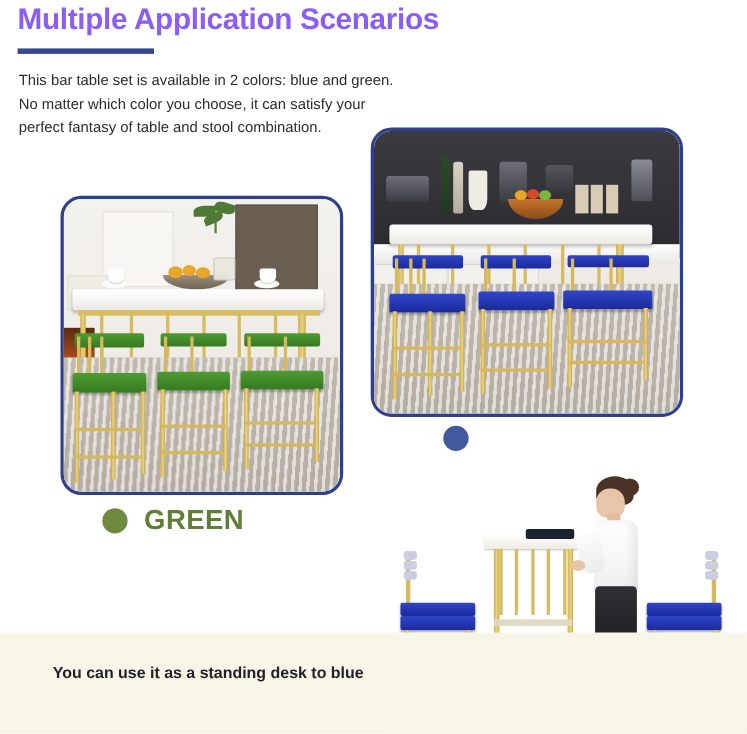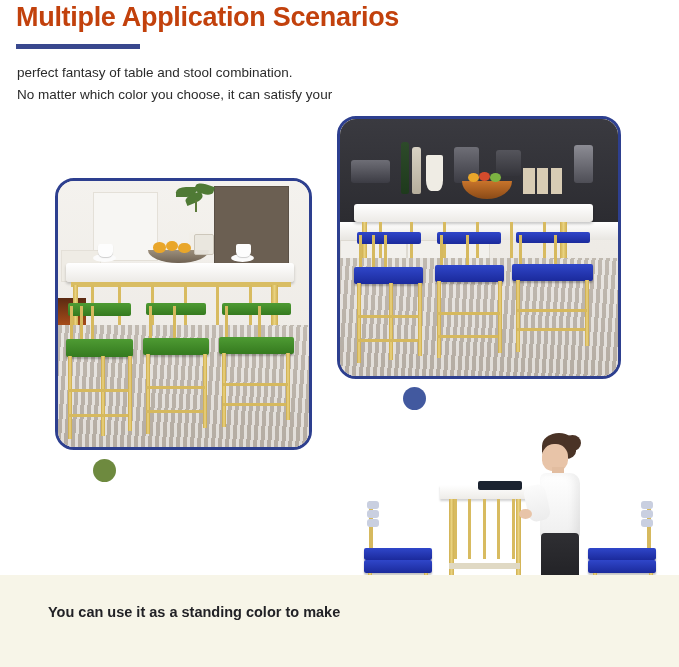--- a/index.html
+++ b/index.html
@@ -8,21 +8,21 @@
     background:#ffffff;
     font-family:"Liberation Sans", sans-serif;
     position:relative;
     overflow:hidden;
   }
 
   
   .headline {
     position:absolute; left:16px; top:2px;
     font-size:27px; font-weight:bold;
-    color:#c2410c; letter-spacing:-0.3px;
+    color:#8b5cf6; letter-spacing:-0.3px;
     white-space:nowrap;
   }
   .accent-bar {
     position:absolute; left:16px; top:44px;
     width:124px; height:5px; background:#39488e;
   }
   .intro {
     position:absolute; left:17px; top:62px;
     width:420px;
     font-size:13.5px; color:#2b2b2b; line-height:21.5px;
@@ -212,22 +212,23 @@
   }
   #caption-text div { white-space:nowrap; }
 </style>
 </head>
 <body>
 
 <div class="headline">Multiple Application Scenarios</div>
 <div class="accent-bar"></div>
 
 <div class="intro">
+  <div>This bar table set is available in 2 colors: blue and green.</div>
+  <div>No matter which color you choose, it can satisfy your</div>
   <div>perfect fantasy of table and stool combination.</div>
-  <div>No matter which color you choose, it can satisfy your</div>
 </div>
 
 <div class="photo" id="panel-green">
   <div class="scene">
     <div class="bg"></div>
 
     <div class="wallpanel" style="left:14%;top:4%;width:26%;height:26%;"></div>
     <div class="wallpanel" style="left:62%;top:2%;width:30%;height:30%;background:#6b5f52;border-color:#5a5046;"></div>
     <div class="fireplace"></div>
     <div class="wallpanel" style="left:1%;top:26%;width:16%;height:12%;background:#efece5;"></div>
@@ -296,20 +297,21 @@
       <div class="leg" style="left:4%;top:39%;height:58%;"></div>
       <div class="leg" style="left:90%;top:39%;height:52%;"></div>
       <div class="rung" style="left:6%;top:62%;width:86%;"></div>
       <div class="rung" style="left:6%;top:78%;width:84%;"></div>
     </div>
   </div>
 </div>
 
 <div class="colorlabel" id="label-green">
   <span class="dot"></span>
+  <span class="labeltext">GREEN</span>
 </div>
 
 <div class="photo" id="panel-blue">
   <div class="scene">
     <div class="bg"></div>
     <div class="backsplash"></div>
 
     <div class="appliance" style="left:4%;top:16%;width:14%;height:9%;"></div>
     <div class="bottle" style="left:22%;top:9%;width:3%;height:20%;background:linear-gradient(#2d4a2a,#1e3a1c);"></div>
     <div class="bottle" style="left:26%;top:11%;width:3%;height:18%;background:linear-gradient(#d8d2c4,#b6ae9c);"></div>
@@ -439,14 +441,14 @@
     <div class="p-pants" style="left:21px;top:100px;width:38px;height:64px;"></div>
     <div class="p-leg" style="left:24px;top:160px;width:15px;height:48px;"></div>
     <div class="p-leg" style="left:40px;top:160px;width:14px;height:48px;"></div>
     <div class="p-shoe" style="left:18px;top:204px;width:26px;height:11px;"></div>
     <div class="p-shoe" style="left:36px;top:206px;width:26px;height:10px;"></div>
   </div>
 </div>
 
 <div id="caption-band"></div>
 <div id="caption-text">
-  <div>You can use it as a standing color to make</div>
+  <div>You can use it as a standing desk to blue</div>
 </div>
 
 </body></html>

